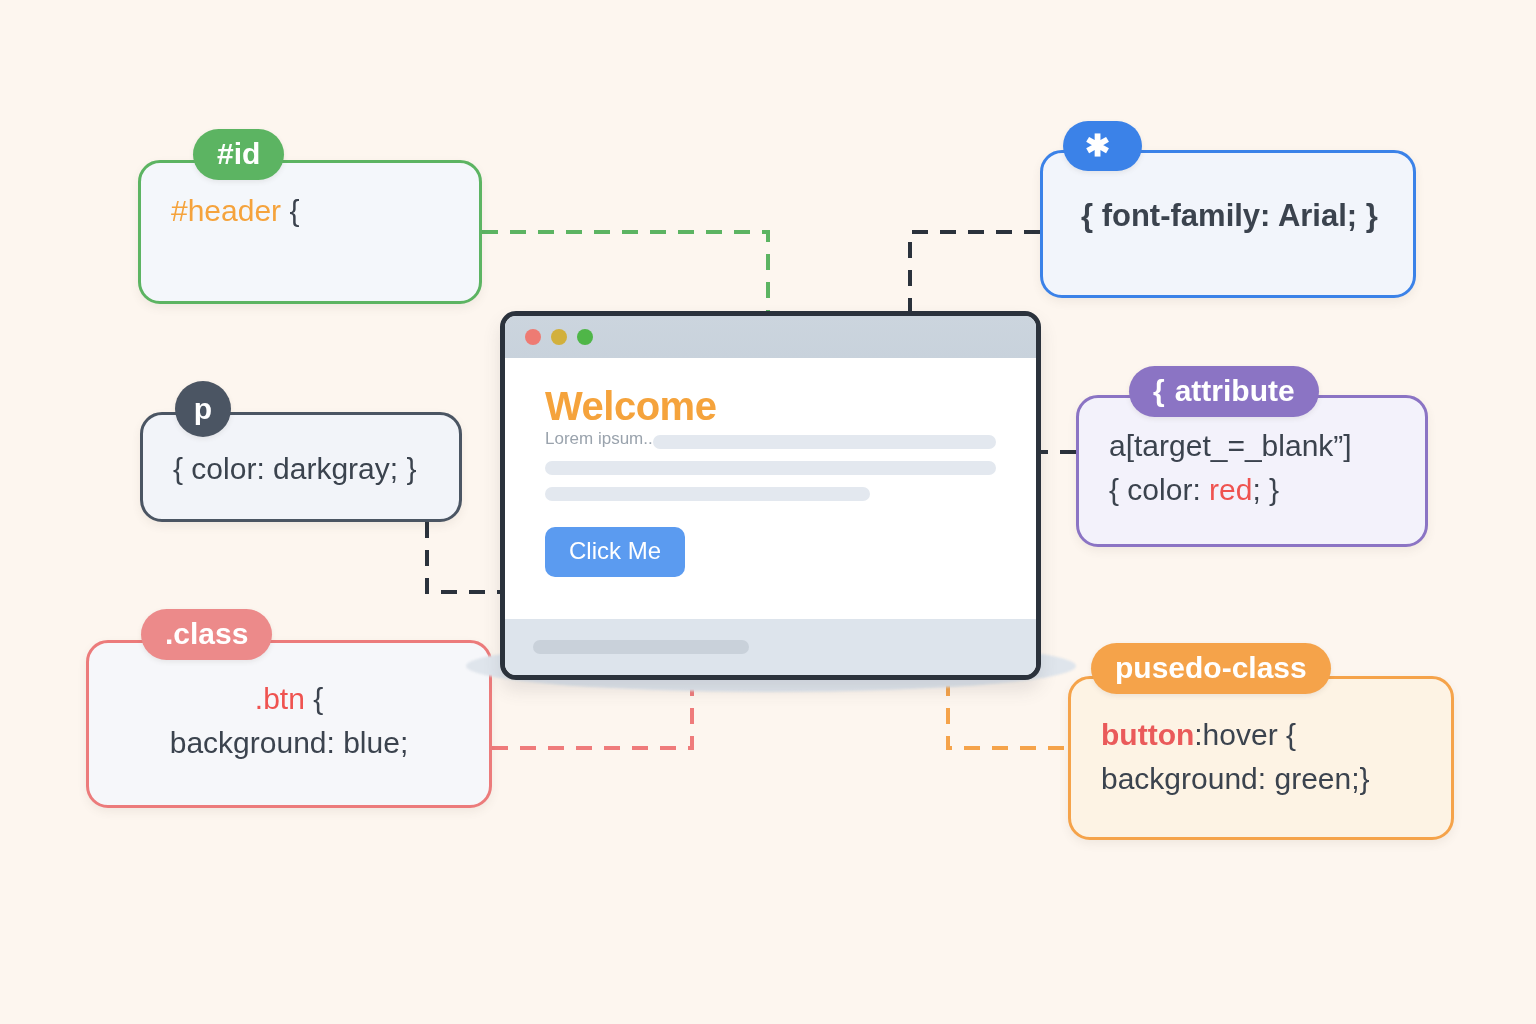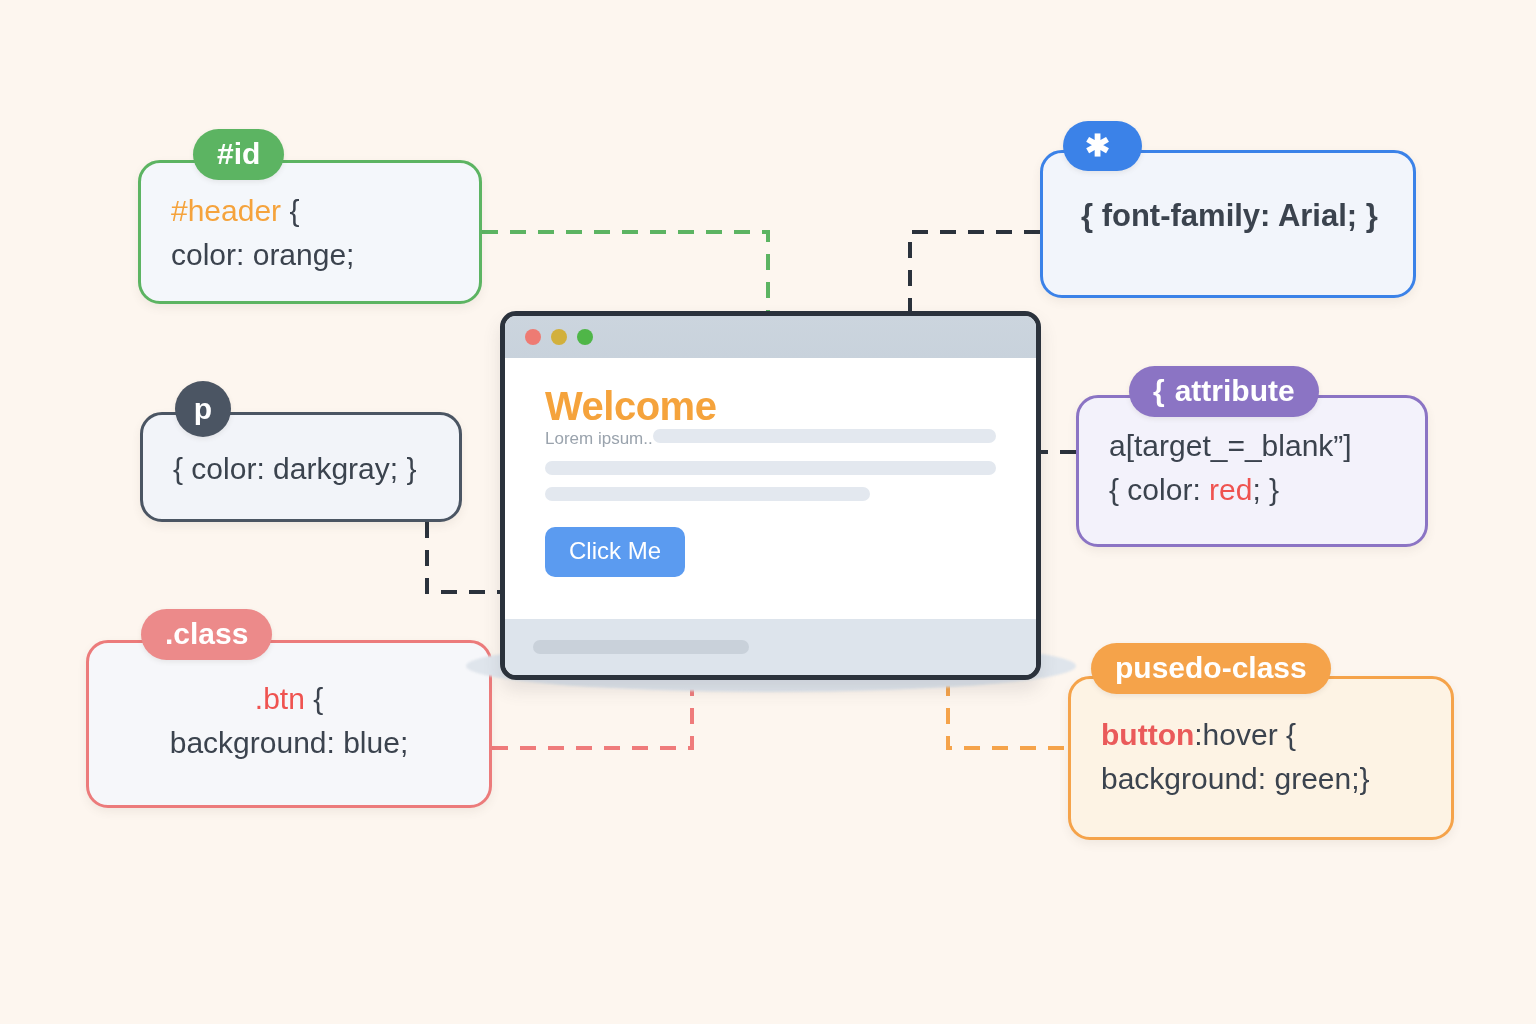--- a/index.html
+++ b/index.html
@@ -101,21 +101,21 @@
   }
   .dot { width: 16px; height: 16px; border-radius: 50%; }
   .dot-red { background: #ee7b73; }
   .dot-yellow { background: #d2b03c; }
   .dot-green { background: #4fb648; }
   #browser-content { padding: 26px 40px 0 40px; background: #fff; height: 262px; }
   #welcome-heading {
     font-size: 40px; font-weight: 700; color: #f5a33c;
     letter-spacing: -0.5px; 
   }
-  .skeleton-row { display: flex; align-items: flex-start; margin-bottom: 12px; }
+  .skeleton-row { display: flex; align-items: flex-end; margin-bottom: 12px; }
   #lorem-text { font-size: 17px; color: #9aa3ad; white-space: nowrap; }
   .bar { height: 14px; border-radius: 7px; background: #e3e8ef; }
   #bar1 { flex: 1; }
   #bar2 { width: 100%; }
   #bar3 { width: 72%; }
   #click-me-button {
     margin-top: 14px;
     display: inline-block;
     background: #5b9bf0;
     color: #fff;
@@ -153,21 +153,20 @@
   </svg>
 
   <div class="card" id="card-id">
     <div class="pill">
       <span>#id</span>
     </div>
     <div class="card-body">
       <div>
         <span class="t-orange">#header</span><span class="t-dark"> {</span>
       </div>
-      <div>color: orange;</div>
     </div>
   </div>
 
   <div class="card" id="card-universal">
     <div class="pill">
       <span class="glyph">✱</span>
       <span></span>
     </div>
     <div class="card-body bold" style="padding-top:40px;font-size:31px;padding-left:38px;">{ font-family: Arial; }</div>
   </div>

